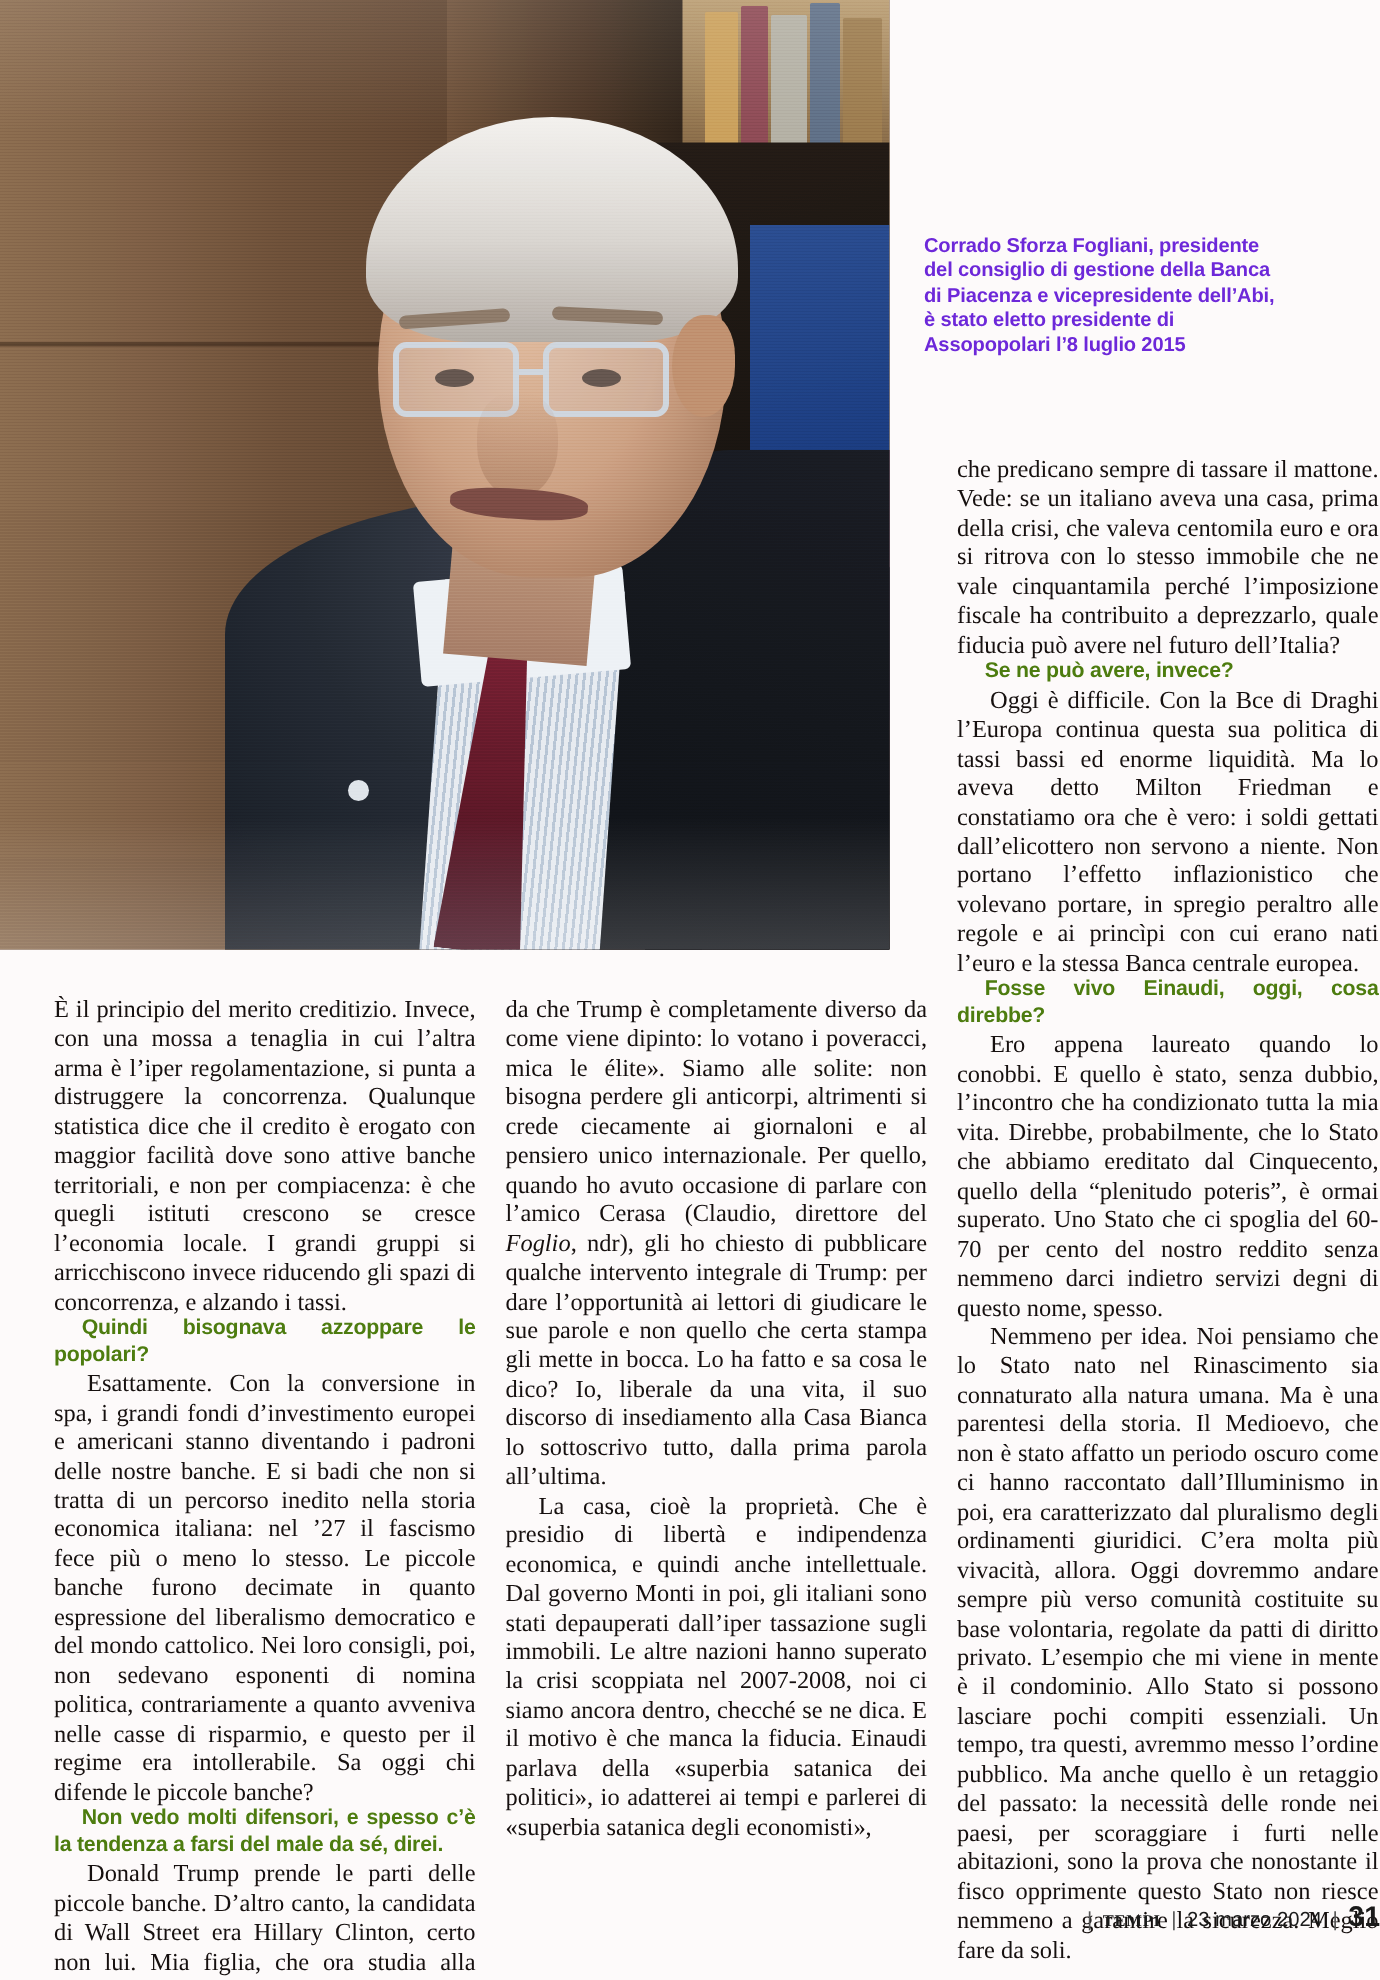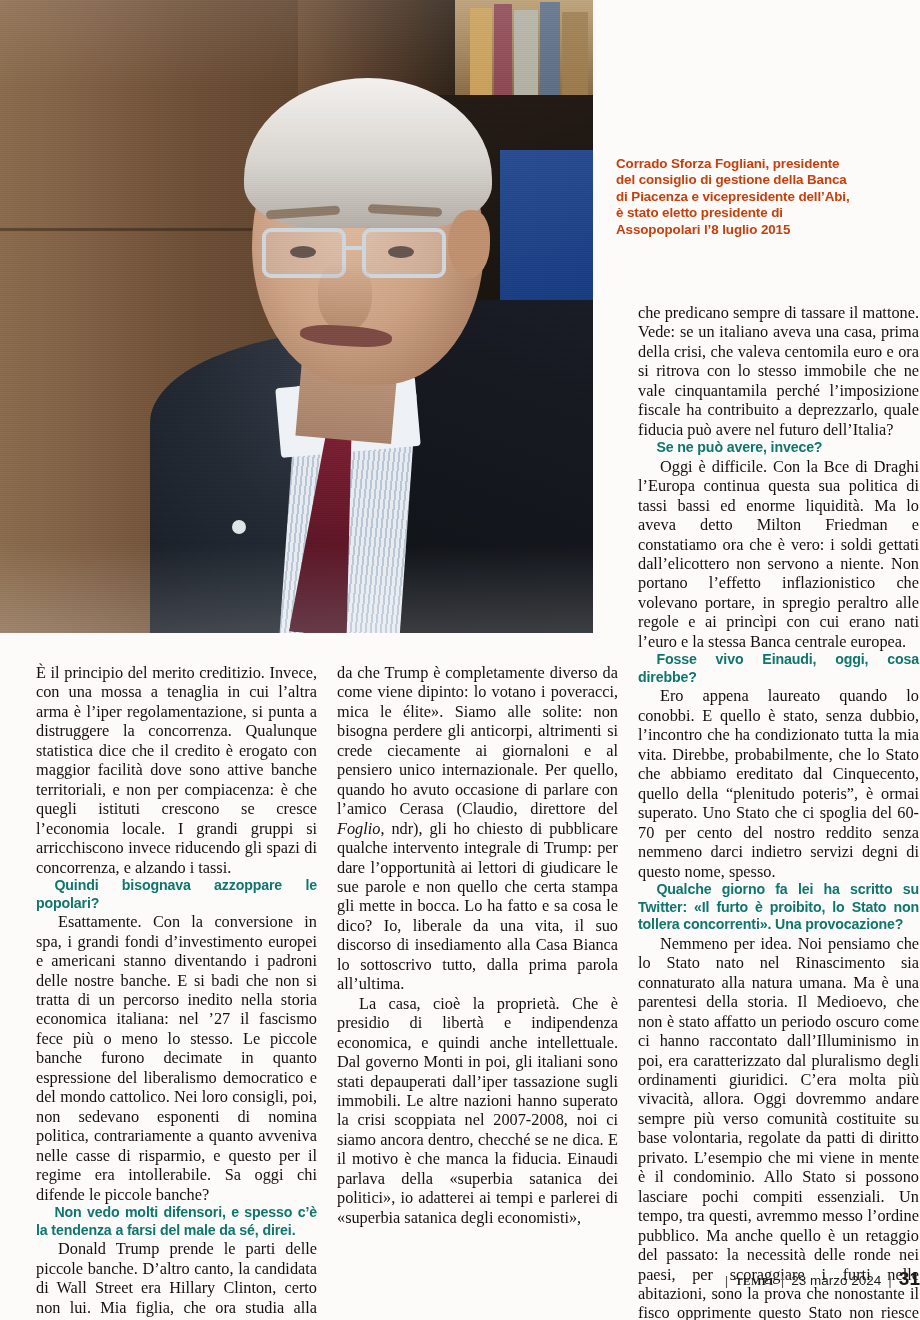--- a/index.html
+++ b/index.html
@@ -157,21 +157,21 @@
   }
 
   
   .caption {
     position: absolute;
     left: 616px; top: 156px; width: 240px;
     font-family: "Liberation Sans", sans-serif;
     font-weight: bold;
     font-size: 13.4px;
     line-height: 16.4px;
-    color: #c2410c;
+    color: #6d28d9;
     letter-spacing: -.1px;
   }
 
   
   .col {
     position: absolute;
     font-size: 16.3px;
     line-height: 19.45px;
     color: #16100f;
     text-align: justify;
@@ -180,21 +180,21 @@
   }
   .col p { text-indent: 1.35em; }
   .col p.noindent { text-indent: 0; }
   .col p.q {
     font-family: "Liberation Sans", sans-serif;
     font-weight: bold;
     font-size: 14.2px;
     line-height: 17.6px;
     text-indent: 1.3em;
     letter-spacing: -.15px;
-    color: #0f766e;
+    color: #4d7c0f;
   }
   .col i { font-style: italic; }
 
   #col1 { left: 36px;  top: 663px; width: 281px; }
   #col2 { left: 337px; top: 663px; width: 281px; }
   #col3 { left: 638px; top: 303px; width: 281px; }
 
   
   .footer {
     position: absolute;
@@ -272,21 +272,20 @@
 <div class="col" id="col2">
     <p class="noindent">da che Trump è completamente diverso da come viene dipinto: lo votano i poveracci, mica le élite». Siamo alle solite: non bisogna perdere gli anticorpi, altrimenti si crede ciecamente ai giornaloni e al pensiero unico internazionale. Per quello, quando ho avuto occasione di parlare con l’amico Cerasa (Claudio, direttore del <i>Foglio</i>, ndr), gli ho chiesto di pubblicare qualche intervento integrale di Trump: per dare l’opportunità ai lettori di giudicare le sue parole e non quello che certa stampa gli mette in bocca. Lo ha fatto e sa cosa le dico? Io, liberale da una vita, il suo discorso di insediamento alla Casa Bianca lo sottoscrivo tutto, dalla prima parola all’ultima.</p>
     <p class="">La casa, cioè la proprietà. Che è presidio di libertà e indipendenza economica, e quindi anche intellettuale. Dal governo Monti in poi, gli italiani sono stati depauperati dall’iper tassazione sugli immobili. Le altre nazioni hanno superato la crisi scoppiata nel 2007-2008, noi ci siamo ancora dentro, checché se ne dica. E il motivo è che manca la fiducia. Einaudi parlava della «superbia satanica dei politici», io adatterei ai tempi e parlerei di «superbia satanica degli economisti»,</p>
   </div>
 <div class="col" id="col3">
     <p class="noindent">che predicano sempre di tassare il mattone. Vede: se un italiano aveva una casa, prima della crisi, che valeva centomila euro e ora si ritrova con lo stesso immobile che ne vale cinquantamila perché l’imposizione fiscale ha contribuito a deprezzarlo, quale fiducia può avere nel futuro dell’Italia?</p>
     <p class="q">Se ne può avere, invece?</p>
     <p class="">Oggi è difficile. Con la Bce di Draghi l’Europa continua questa sua politica di tassi bassi ed enorme liquidità. Ma lo aveva detto Milton Friedman e constatiamo ora che è vero: i soldi gettati dall’elicottero non servono a niente. Non portano l’effetto inflazionistico che volevano portare, in spregio peraltro alle regole e ai princìpi con cui erano nati l’euro e la stessa Banca centrale europea.</p>
     <p class="q">Fosse vivo Einaudi, oggi, cosa direbbe?</p>
     <p class="">Ero appena laureato quando lo conobbi. E quello è stato, senza dubbio, l’incontro che ha condizionato tutta la mia vita. Direbbe, probabilmente, che lo Stato che abbiamo ereditato dal Cinquecento, quello della “plenitudo poteris”, è ormai superato. Uno Stato che ci spoglia del 60-70 per cento del nostro reddito senza nemmeno darci indietro servizi degni di questo nome, spesso.</p>
-    <p class="q">Qualche giorno fa lei ha scritto su Twitter: «Il furto è proibito, lo Stato non tollera concorrenti». Una provocazione?</p>
     <p class="">Nemmeno per idea. Noi pensiamo che lo Stato nato nel Rinascimento sia connaturato alla natura umana. Ma è una parentesi della storia. Il Medioevo, che non è stato affatto un periodo oscuro come ci hanno raccontato dall’Illuminismo in poi, era caratterizzato dal pluralismo degli ordinamenti giuridici. C’era molta più vivacità, allora. Oggi dovremmo andare sempre più verso comunità costituite su base volontaria, regolate da patti di diritto privato. L’esempio che mi viene in mente è il condominio. Allo Stato si possono lasciare pochi compiti essenziali. Un tempo, tra questi, avremmo messo l’ordine pubblico. Ma anche quello è un retaggio del passato: la necessità delle ronde nei paesi, per scoraggiare i furti nelle abitazioni, sono la prova che nonostante il fisco opprimente questo Stato non riesce nemmeno a garantire la sicurezza. Meglio fare da soli.</p>
   </div>
 
 <div class="footer">
   <span class="bar">|</span>
   <span class="mast">TEMPI</span>
   <span class="bar">|</span>
   <span>23 marzo 2024</span>
   <span class="bar">|</span>
   <span class="pg">31</span>

